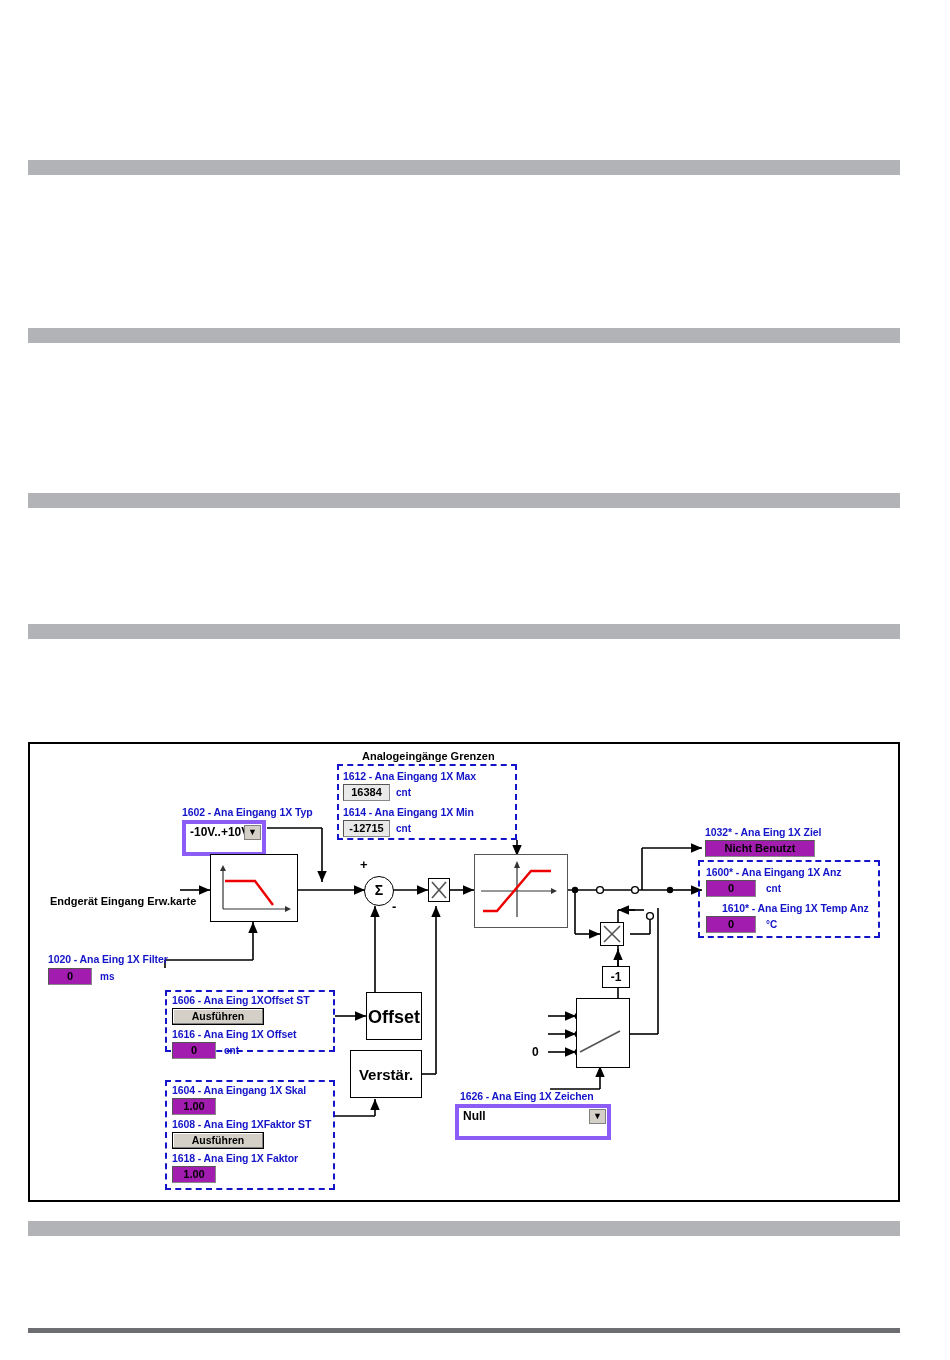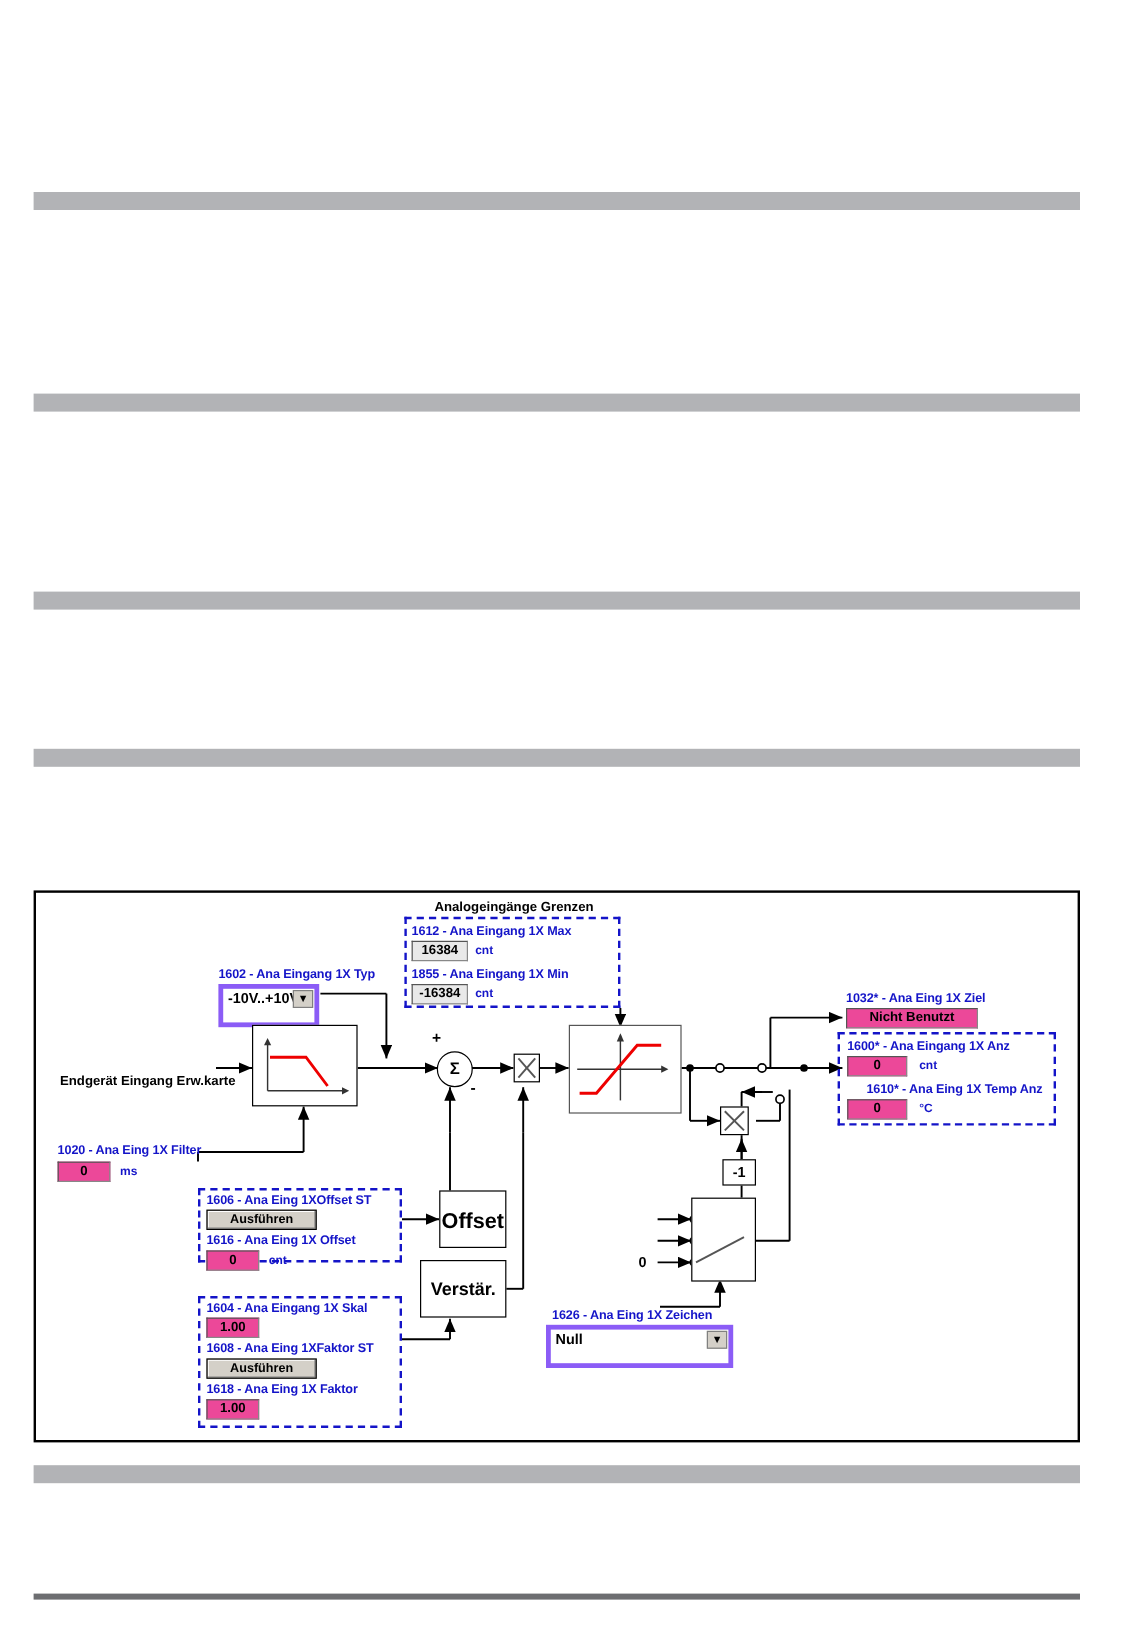--- a/index.html
+++ b/index.html
@@ -20,21 +20,21 @@
   #diagram{
     position:absolute;left:28px;top:742px;width:872px;height:460px;
     border:2px solid #000;box-sizing:border-box;background:#fff;
   }
   .lbl{position:absolute;color:#1414c8;font-weight:bold;font-size:10.5px;white-space:nowrap;letter-spacing:-0.1px;}
   .blklbl{position:absolute;color:#000;font-weight:bold;font-size:11px;white-space:nowrap;}
   .unit{position:absolute;color:#1414c8;font-weight:bold;font-size:10px;}
   .dash{position:absolute;border:2px dashed #1414c8;box-sizing:border-box;}
 
   .field{position:absolute;box-sizing:border-box;border:1px solid #888;border-top-color:#555;border-left-color:#555;
-    background:#ec4899;font-size:11px;font-weight:bold;color:#000;text-align:center;line-height:15px;height:17px;}
+    background:#a21caf;font-size:11px;font-weight:bold;color:#000;text-align:center;line-height:15px;height:17px;}
   .field.gray{background:#e9e9e9;}
   .btn{position:absolute;box-sizing:border-box;background:#d4d0c8;border:1px solid #000;
     font-size:10.5px;font-weight:bold;color:#000;text-align:center;line-height:15px;height:17px;
     box-shadow:inset -1px -1px 0 #808080, inset 1px 1px 0 #fff;}
   .combo{position:absolute;box-sizing:border-box;border:4px solid #8b5cf6;background:#fff;height:36px;}
   .combo .cval{position:absolute;left:4px;top:0;line-height:17px;font-size:12px;font-weight:bold;color:#000;}
   .combo .carrow{position:absolute;right:1px;top:1px;width:17px;height:15px;background:#d4d0c8;
     border:1px solid #808080;box-sizing:border-box;color:#000;font-size:9px;text-align:center;line-height:13px;}
 
   .txtbox{position:absolute;box-sizing:border-box;border:1px solid #000;background:#fff;
@@ -150,22 +150,22 @@
     <span class="carrow">▼</span>
   </div>
 
   <div class="blklbl" style="left:332px;top:6px;">Analogeingänge Grenzen</div>
   <div class="dash" style="left:307px;top:20px;width:180px;height:76px;"></div>
 
   <div class="lbl" style="left:313px;top:26px;">1612 - Ana Eingang 1X Max</div>
   <div class="field gray" style="left:313px;top:40px;width:47px;">16384</div>
   <div class="unit" style="left:366px;top:43px;">cnt</div>
 
-  <div class="lbl" style="left:313px;top:62px;">1855 - Ana Eingang 1X Min</div>
-  <div class="field gray" style="left:313px;top:76px;width:47px;">-16384</div>
+  <div class="lbl" style="left:313px;top:62px;">1614 - Ana Eingang 1X Min</div>
+  <div class="field gray" style="left:313px;top:76px;width:47px;">-12715</div>
   <div class="unit" style="left:366px;top:79px;">cnt</div>
 
   <div class="txtbox" style="left:180px;top:110px;width:88px;height:68px;">
     <svg width="86" height="66" style="display:block">
       <g stroke="#333" stroke-width="1.2" fill="none">
         <line x1="12" y1="12" x2="12" y2="54"></line>
         <line x1="12" y1="54" x2="78" y2="54"></line>
         <path d="M9,16 L12,10 L15,16" fill="#333" stroke="none"></path>
         <path d="M74,51 L80,54 L74,57" fill="#333" stroke="none"></path>
       </g>

